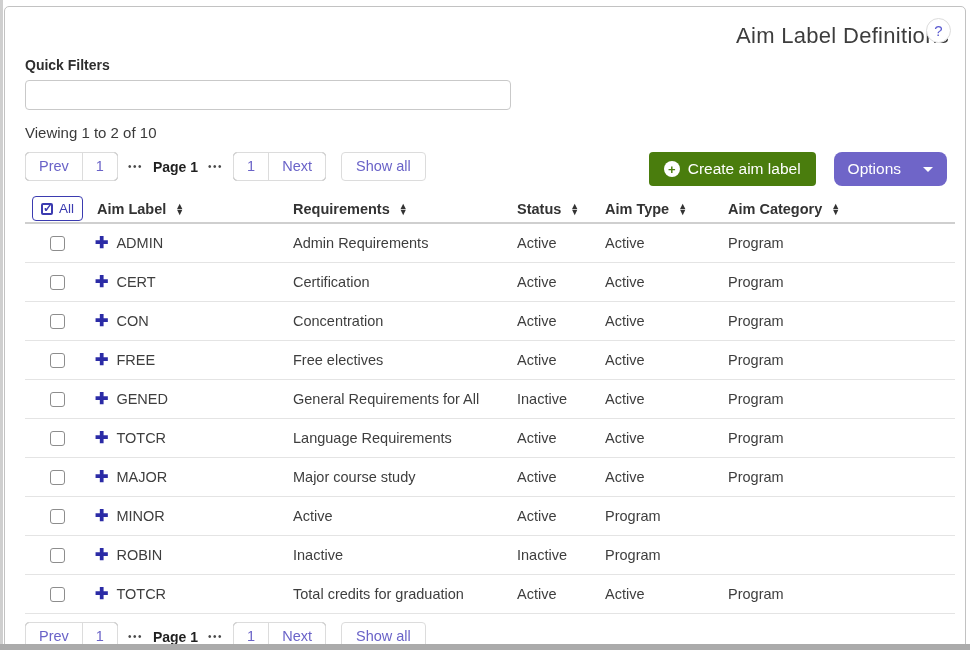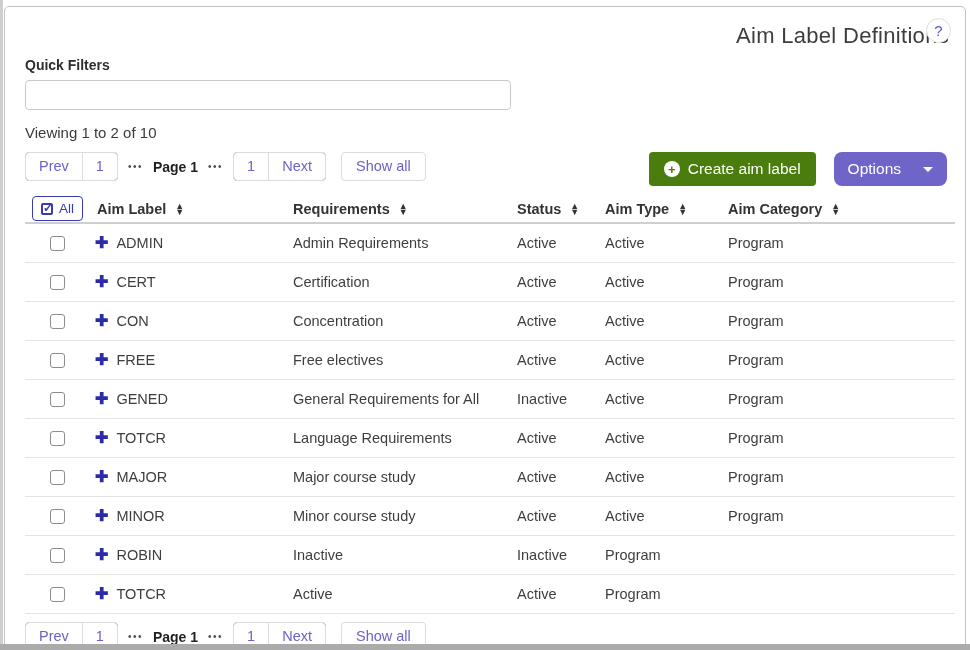--- a/index.html
+++ b/index.html
@@ -282,21 +282,20 @@
   </div>
 
   <div class="grid-row trow">
     <div>
             <span class="checkbox"></span>
           </div>
     <div class="cell-label">
       <span class="plus">✚</span>
       <span>MINOR</span>
     </div>
-    <div>Minor course study</div>
     <div>Active</div>
     <div>Active</div>
     <div>Program</div>
   </div>
 
   <div class="grid-row trow">
     <div>
             <span class="checkbox"></span>
           </div>
     <div class="cell-label">
@@ -309,20 +308,21 @@
   </div>
 
   <div class="grid-row trow">
     <div>
             <span class="checkbox"></span>
           </div>
     <div class="cell-label">
       <span class="plus">✚</span>
       <span>TOTCR</span>
     </div>
+    <div>Total credits for graduation</div>
     <div>Active</div>
     <div>Active</div>
     <div>Program</div>
   </div>
 </div>
   </div>
 
   <div class="pagination bottom-pagination">
     <div class="pgroup">
       <button class="pbtn">Prev</button>

